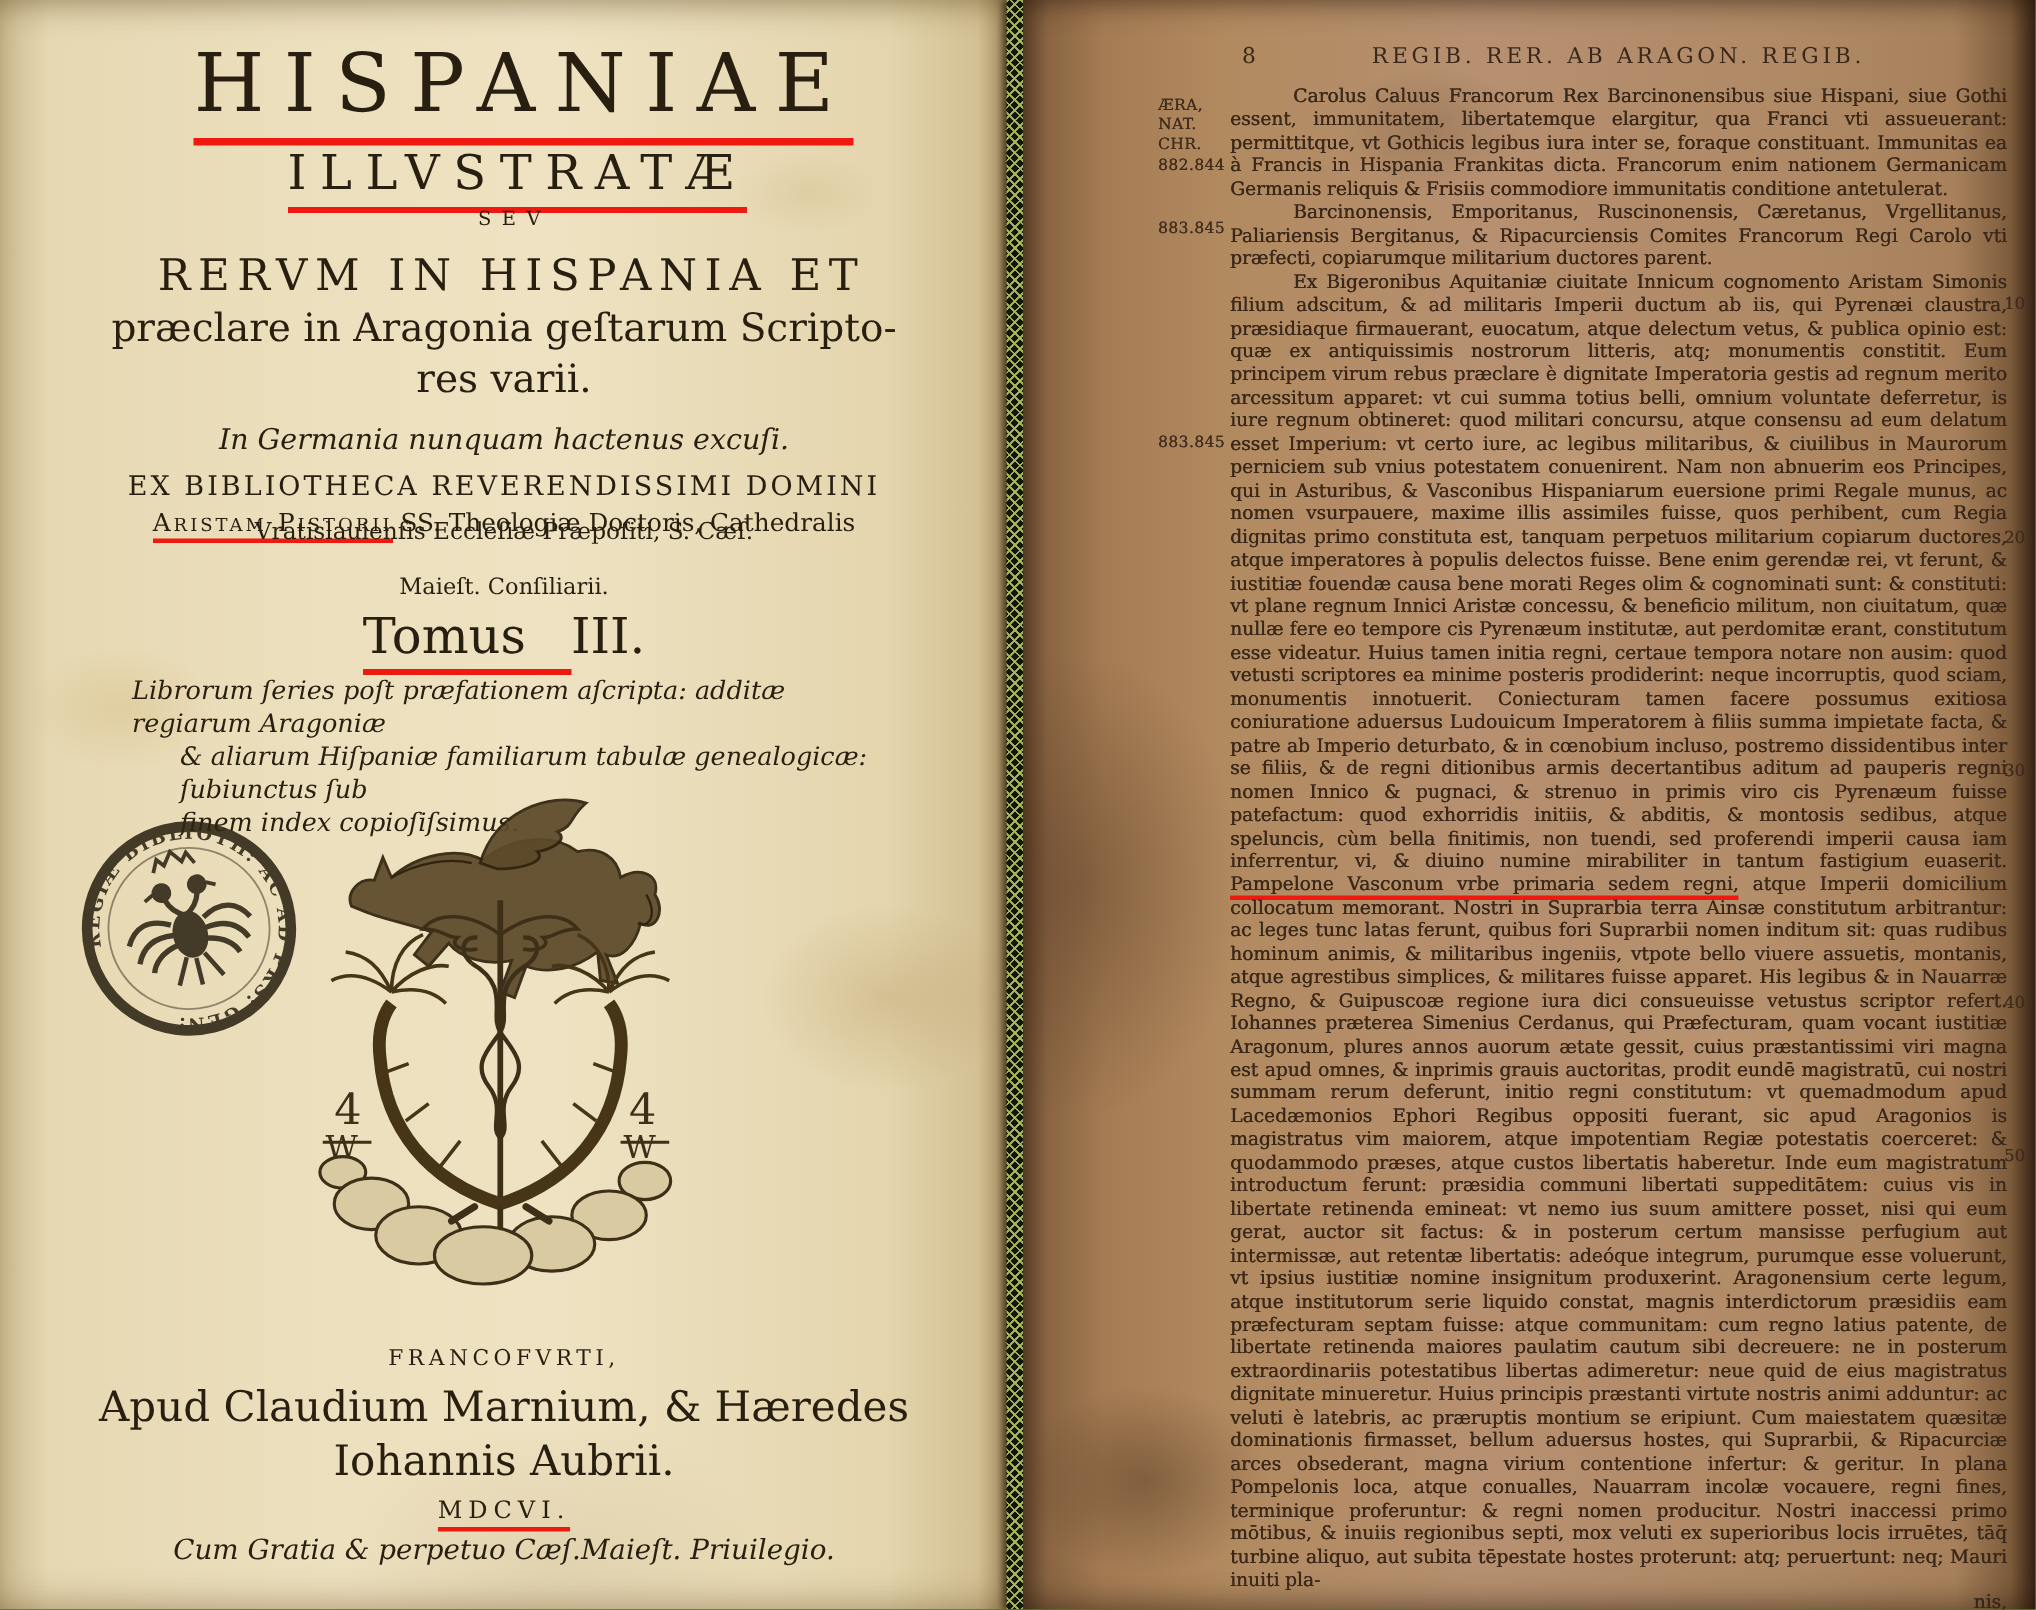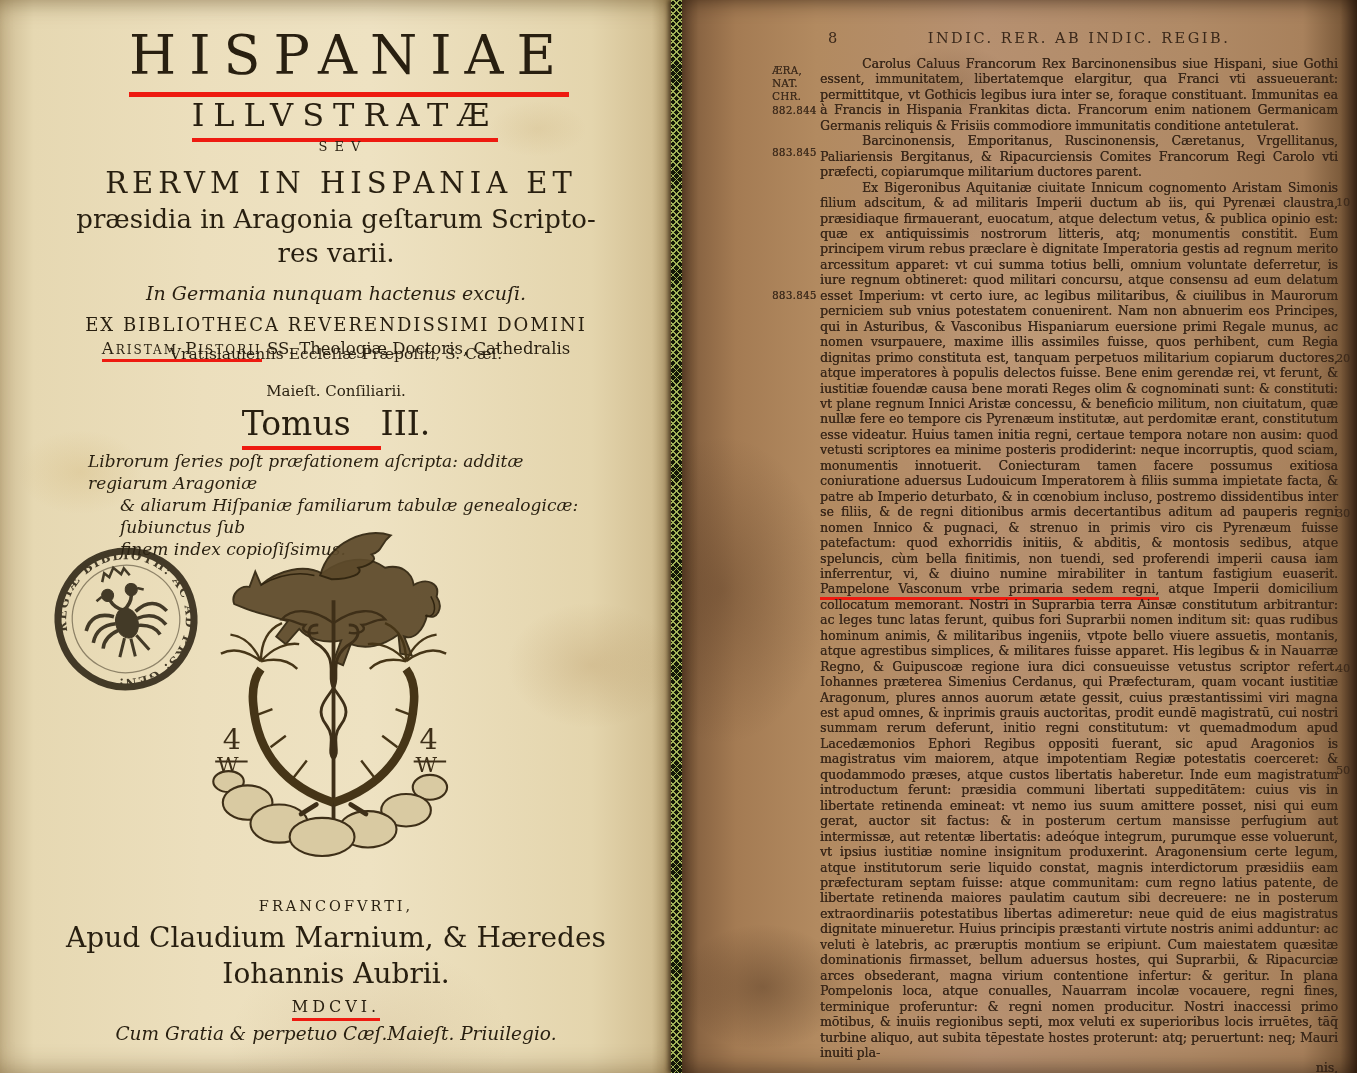--- a/index.html
+++ b/index.html
@@ -85,21 +85,21 @@
 <body>
 
 <div class="scan">
 
   <div class="page-left">
 
     <div class="lp-line t-hispaniae"><span class="u5"><span>HISPANIAE</span></span></div>
     <div class="lp-line t-illustratae"><span class="u4"><span>ILLVSTRATÆ</span></span></div>
     <div class="lp-line t-seu">SEV</div>
     <div class="lp-line t-rerum">RERVM IN HISPANIA ET</div>
-    <div class="lp-line t-praesertim">præsidia in Aragonia geſtarum Scripto-</div>
+    <div class="lp-line t-praesertim">præclare in Aragonia geſtarum Scripto-</div>
     <div class="lp-line t-resvarii">res varii.</div>
     <div class="lp-line t-germania">In Germania nunquam hactenus excuſi.</div>
     <div class="lp-line t-bibliotheca">EX BIBLIOTHECA REVERENDISSIMI DOMINI</div>
     <div class="lp-line t-pistorii"><span class="u3 name"><span>Aristam Pistorii</span></span><span> SS. Theologiæ Doctoris, Cathedralis</span></div>
     <div class="lp-line t-vratislav">Vratislauienſis Eccleſiæ Præpoſiti, S. Cæſ.</div>
     <div class="lp-line t-maiest">Maieſt. Conſiliarii.</div>
     <div class="lp-line t-tomus"><span class="u-tomus"><span>Tomus</span></span><span>III.</span></div>
 
     <div class="series-note">
       <div class="sn1">Librorum ſeries poſt præfationem aſcripta: additæ regiarum Aragoniæ</div>
@@ -192,21 +192,21 @@
 
     <div class="ln" style="top:196px">10</div>
     <div class="ln" style="top:352px">20</div>
     <div class="ln" style="top:507px">30</div>
     <div class="ln" style="top:662px">40</div>
     <div class="ln" style="top:764px">50</div>
 
     <div class="rp-text">
       <div class="rp-head">
         <span class="rp-pagenum">8</span>
-        <span>INDIC. RER. AB INDIC. REGIB.</span>
+        <span>REGIB. RER. AB ARAGON. REGIB.</span>
       </div>
       <div class="rp-body">
         <p>Carolus Caluus Francorum Rex Barcinonensibus siue Hispani, siue Gothi essent, immunitatem, libertatemque elargitur, qua Franci vti assueuerant: permittitque, vt Gothicis legibus iura inter se, foraque constituant. Immunitas ea à Francis in Hispania Frankitas dicta. Francorum enim nationem Germanicam Germanis reliquis &amp; Frisiis commodiore immunitatis conditione antetulerat.</p>
         <p>Barcinonensis, Emporitanus, Ruscinonensis, Cæretanus, Vrgellitanus, Paliariensis Bergitanus, &amp; Ripacurciensis Comites Francorum Regi Carolo vti præfecti, copiarumque militarium ductores parent.</p>
         <p><span>Ex Bigeronibus Aquitaniæ ciuitate Innicum cognomento Aristam Simonis filium adscitum, &amp; ad militaris Imperii ductum ab iis, qui Pyrenæi claustra, præsidiaque firmauerant, euocatum, atque delectum vetus, &amp; publica opinio est: quæ ex antiquissimis nostrorum litteris, atq; monumentis constitit. Eum principem virum rebus præclare è dignitate Imperatoria gestis ad regnum merito arcessitum apparet: vt cui summa totius belli, omnium voluntate deferretur, is iure regnum obtineret: quod militari concursu, atque consensu ad eum delatum esset Imperium: vt certo iure, ac legibus militaribus, &amp; ciuilibus in Maurorum perniciem sub vnius potestatem conuenirent. Nam non abnuerim eos Principes, qui in Asturibus, &amp; Vasconibus Hispaniarum euersione primi Regale munus, ac nomen vsurpauere, maxime illis assimiles fuisse, quos perhibent, cum Regia dignitas primo constituta est, tanquam perpetuos militarium copiarum ductores, atque imperatores à populis delectos fuisse. Bene enim gerendæ rei, vt ferunt, &amp; iustitiæ fouendæ causa bene morati Reges olim &amp; cognominati sunt: &amp; constituti: vt plane regnum Innici Aristæ concessu, &amp; beneficio militum, non ciuitatum, quæ nullæ fere eo tempore cis Pyrenæum institutæ, aut perdomitæ erant, constitutum esse videatur. Huius tamen initia regni, certaue tempora notare non ausim: quod vetusti scriptores ea minime posteris prodiderint: neque incorruptis, quod sciam, monumentis innotuerit. Coniecturam tamen facere possumus exitiosa coniuratione aduersus Ludouicum Imperatorem à filiis summa impietate facta, &amp; patre ab Imperio deturbato, &amp; in cœnobium incluso, postremo dissidentibus inter se filiis, &amp; de regni ditionibus armis decertantibus aditum ad pauperis regni nomen Innico &amp; pugnaci, &amp; strenuo in primis viro cis Pyrenæum fuisse patefactum: quod exhorridis initiis, &amp; abditis, &amp; montosis sedibus, atque speluncis, cùm bella finitimis, non tuendi, sed proferendi imperii causa iam inferrentur, vi, &amp; diuino numine mirabiliter in tantum fastigium euaserit. </span><span class="mark">Pampelone Vasconum vrbe primaria sedem regni,</span><span> atque Imperii domicilium collocatum memorant. Nostri in Suprarbia terra Ainsæ constitutum arbitrantur: ac leges tunc latas ferunt, quibus fori Suprarbii nomen inditum sit: quas rudibus hominum animis, &amp; militaribus ingeniis, vtpote bello viuere assuetis, montanis, atque agrestibus simplices, &amp; militares fuisse apparet. His legibus &amp; in Nauarræ Regno, &amp; Guipuscoæ regione iura dici consueuisse vetustus scriptor refert. Iohannes præterea Simenius Cerdanus, qui Præfecturam, quam vocant iustitiæ Aragonum, plures annos auorum ætate gessit, cuius præstantissimi viri magna est apud omnes, &amp; inprimis grauis auctoritas, prodit eundē magistratū, cui nostri summam rerum deferunt, initio regni constitutum: vt quemadmodum apud Lacedæmonios Ephori Regibus oppositi fuerant, sic apud Aragonios is magistratus vim maiorem, atque impotentiam Regiæ potestatis coerceret: &amp; quodammodo præses, atque custos libertatis haberetur. Inde eum magistratum introductum ferunt: præsidia communi libertati suppeditātem: cuius vis in libertate retinenda emineat: vt nemo ius suum amittere posset, nisi qui eum gerat, auctor sit factus: &amp; in posterum certum mansisse perfugium aut intermissæ, aut retentæ libertatis: adeóque integrum, purumque esse voluerunt, vt ipsius iustitiæ nomine insignitum produxerint. Aragonensium certe legum, atque institutorum serie liquido constat, magnis interdictorum præsidiis eam præfecturam septam fuisse: atque communitam: cum regno latius patente, de libertate retinenda maiores paulatim cautum sibi decreuere: ne in posterum extraordinariis potestatibus libertas adimeretur: neue quid de eius magistratus dignitate minueretur. Huius principis præstanti virtute nostris animi adduntur: ac veluti è latebris, ac præruptis montium se eripiunt. Cum maiestatem quæsitæ dominationis firmasset, bellum aduersus hostes, qui Suprarbii, &amp; Ripacurciæ arces obsederant, magna virium contentione infertur: &amp; geritur. In plana Pompelonis loca, atque conualles, Nauarram incolæ vocauere, regni fines, terminique proferuntur: &amp; regni nomen producitur. Nostri inaccessi primo mōtibus, &amp; inuiis regionibus septi, mox veluti ex superioribus locis irruētes, tāq̄ turbine aliquo, aut subita tēpestate hostes proterunt: atq; peruertunt: neq; Mauri inuiti pla-</span></p>
         <div class="catchword">nis,</div>
       </div>
     </div>
   </div>
 

